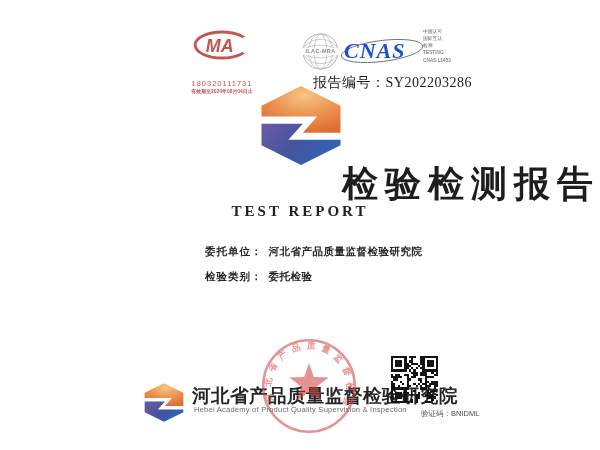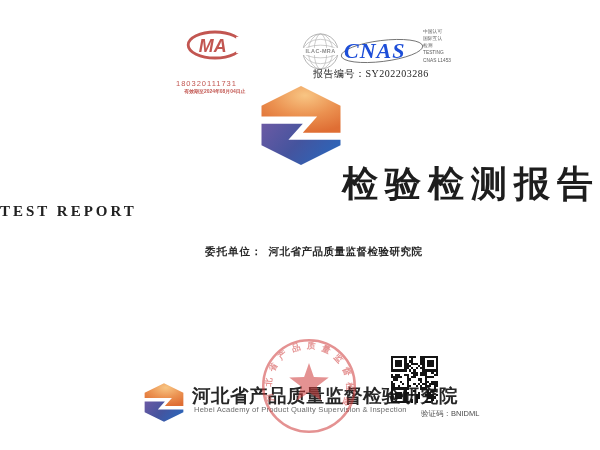--- a/index.html
+++ b/index.html
@@ -1,41 +1,41 @@
 <!DOCTYPE html>
 <html><head>
 <meta charset="utf-8">
 <style>
   html,body{margin:0;padding:0;background:#fff;}
   .page{position:relative;width:600px;height:450px;background:#ffffff;overflow:hidden;
         font-family:"Liberation Sans","DejaVu Sans",sans-serif;color:#222;}
   .abs{position:absolute;}
 
   
-  .cma-block{left:176px;top:26px;width:92px;text-align:left;}
+  .cma-block{left:176px;top:26px;width:92px;text-align:center;}
   .cma-number{font-size:7.5px;letter-spacing:1px;color:#c25651;margin-top:11px;}
   .cma-validity{font-size:6px;transform:scale(.82);transform-origin:center top;color:#c25651;
                 margin-top:0;white-space:nowrap;font-weight:bold;}
 
   
   .ilac{left:301px;top:32px;}
   .cnas-word{left:344px;top:38px;font-family:"Liberation Serif","DejaVu Serif",serif;
              font-style:italic;font-weight:bold;font-size:22px;color:#1d4ed8;letter-spacing:1px;}
   .cnas-orbit{left:338px;top:34px;pointer-events:none;}
   .cnas-col{left:423px;top:28px;width:44px;font-size:6px;transform:scale(.8);
             transform-origin:left top;line-height:9px;color:#5b5b5b;white-space:nowrap;}
-  .report-no{left:313px;top:67px;font-family:"Liberation Serif","DejaVu Serif",serif;
-             font-size:10px;color:#1c1c1c;letter-spacing:.5px;}
+  .report-no{left:313px;top:74px;font-family:"Liberation Serif","DejaVu Serif",serif;
+             font-size:14px;color:#1c1c1c;letter-spacing:.5px;}
 
   
   .hex-logo{left:256px;top:86px;}
   .title-zh{left:0;top:160px;width:600px;text-align:right;
             font-family:"Liberation Serif","DejaVu Serif",serif;font-size:36px;
             font-weight:600;color:#1d1d1d;letter-spacing:7px;}
-  .title-en{left:0;top:203px;width:600px;text-align:left;
+  .title-en{left:0;top:203px;width:600px;text-align:center;
             font-family:"Liberation Serif","DejaVu Serif",serif;font-size:15px;
             font-weight:bold;color:#222;letter-spacing:3px;}
 
   
   .fields{left:205px;top:245px;}
   .field-row{height:25px;font-size:10.5px;font-weight:bold;color:#262626;white-space:nowrap;}
   .field-label{letter-spacing:1px;}
   .field-value{margin-left:6px;letter-spacing:.5px;}
 
   
@@ -104,20 +104,23 @@
     <polygon points="6,22 50,0 94,22 94,52 52,52 68,34 6,34" fill="url(#g1o)"></polygon>
     <polygon points="6,42 52,42 36,60 94,60 94,66 50,88 6,66" fill="url(#g1b)"></polygon>
   </svg>
 
   <div class="abs title-zh">检验检测报告</div>
   <div class="abs title-en">TEST REPORT</div>
 
   <div class="abs fields">
     <div class="field-row">
       <span class="field-label">委托单位：</span><span class="field-value">河北省产品质量监督检验研究院</span>
+    </div>
+    <div class="field-row">
+      <span class="field-label">检验类别：</span><span class="field-value">委托检验</span>
     </div>
   </div>
 
   <svg class="abs footer-logo" width="44" height="39" viewBox="0 0 100 88">
     <defs>
       <radialGradient id="g2o" cx="55%" cy="20%" r="80%">
         <stop offset="0%" stop-color="#f8c583"></stop>
         <stop offset="55%" stop-color="#eb9150"></stop>
         <stop offset="100%" stop-color="#df6e34"></stop>
       </radialGradient>

